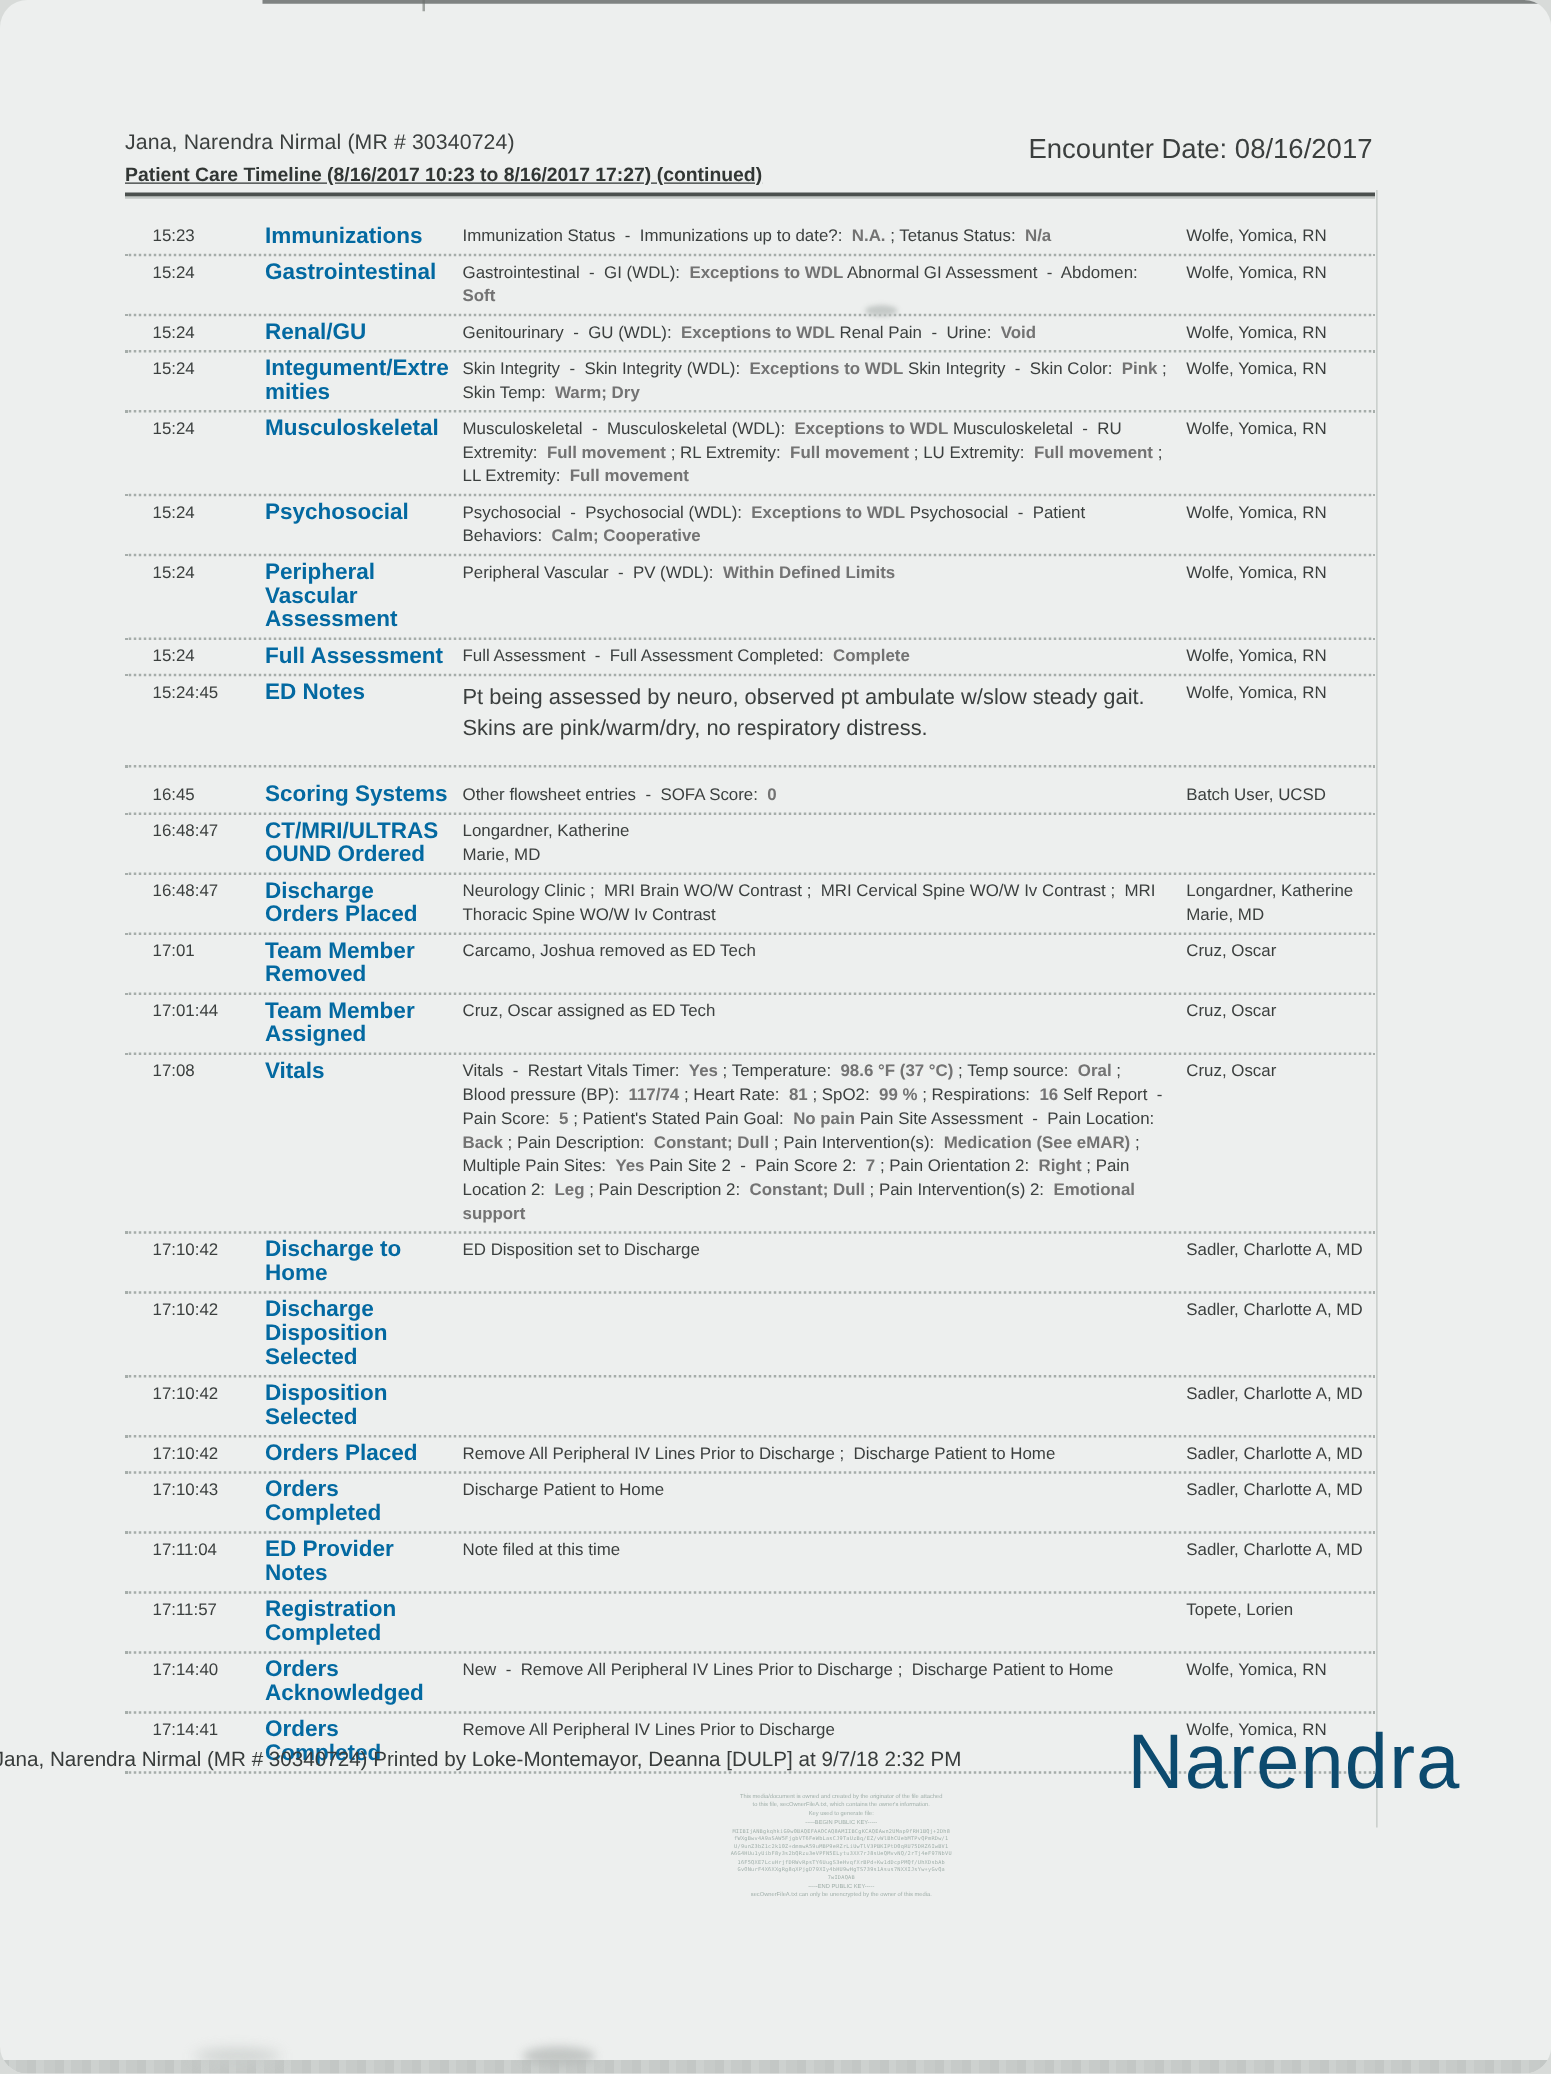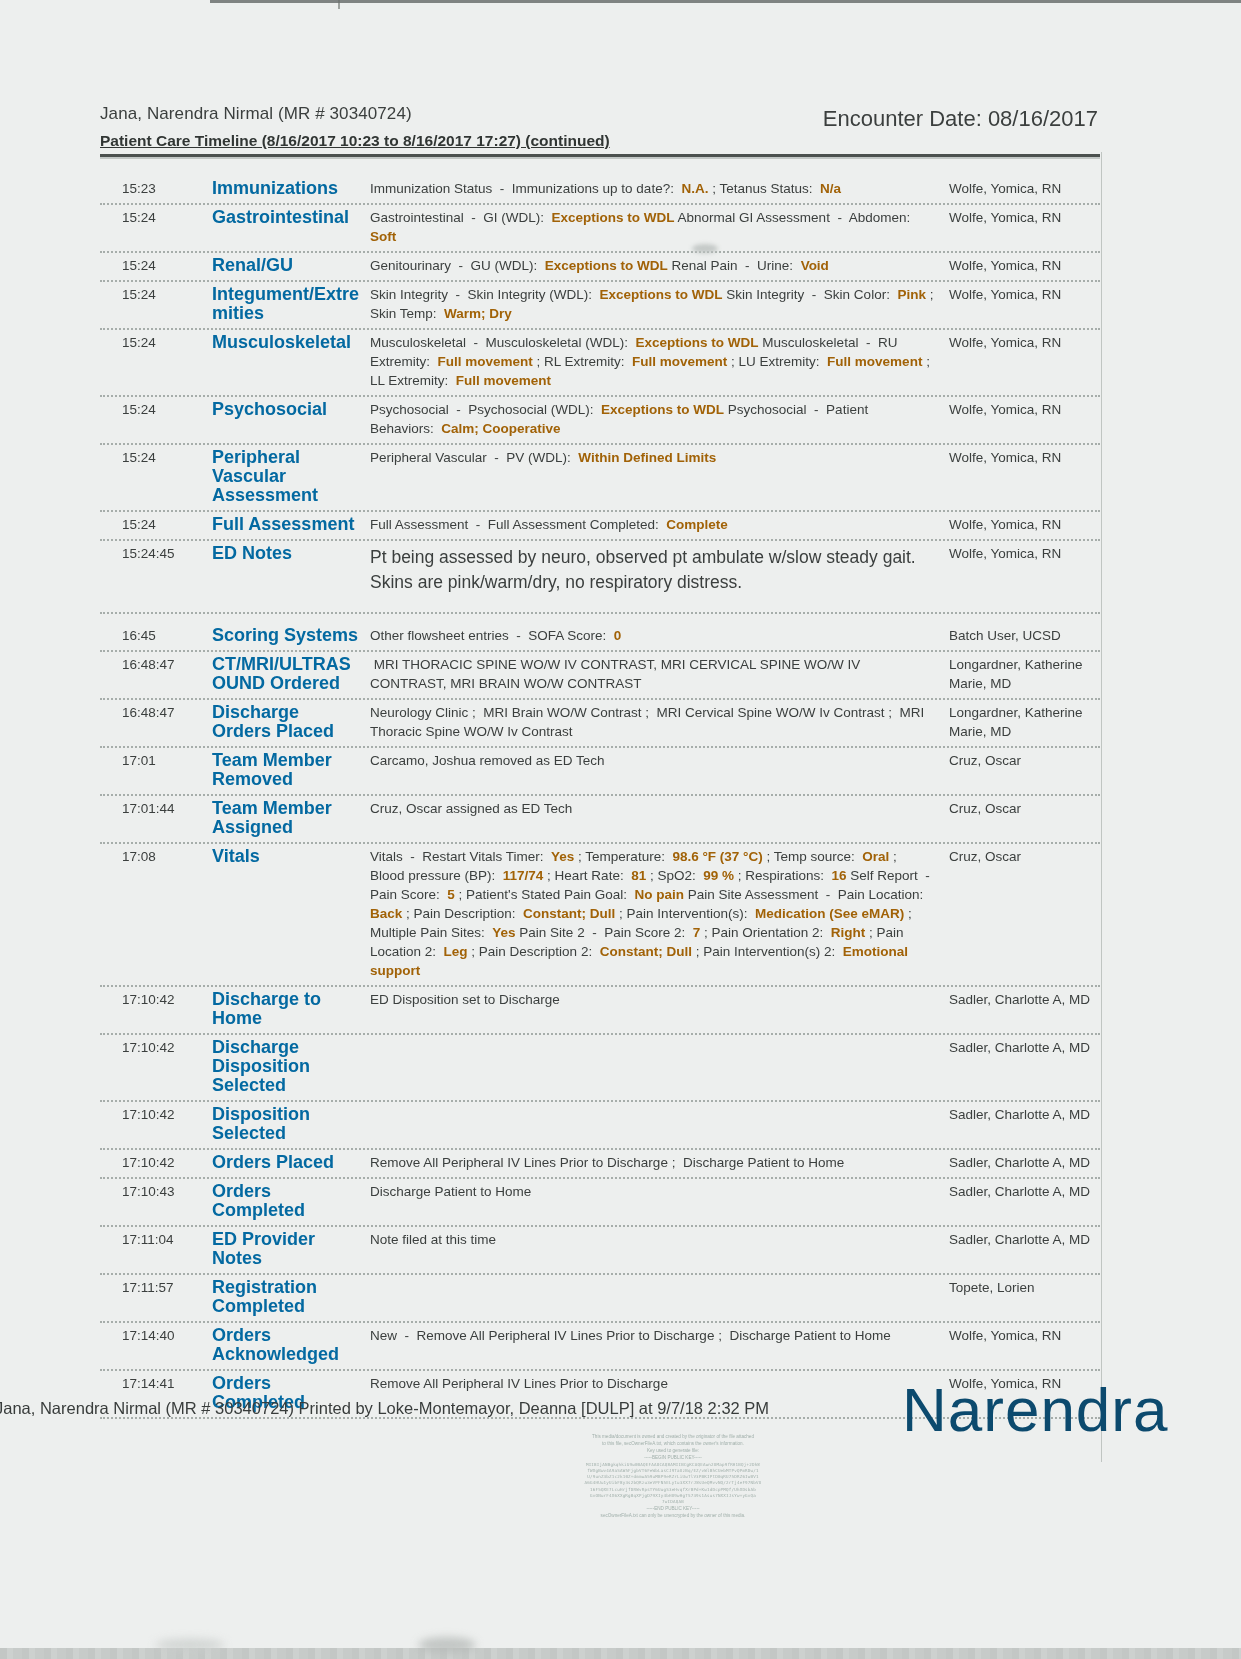--- a/index.html
+++ b/index.html
@@ -4,20 +4,21 @@
 <style>
   * { margin:0; padding:0; box-sizing:border-box; }
   html,body { background:#d8dbd9; }
   .page {
     position:relative;
     width:1241px; height:1659px;
     background:#edefee;
     font-family:"Liberation Sans", sans-serif;
     color:#3b3f3e;
     overflow:hidden;
+    border-radius:22px;
   }
   
   .top-edge { position:absolute; top:0; left:210px; right:0; height:3px; background:#5a5f5d; opacity:.75; }
   .top-tick { position:absolute; top:0; left:338px; width:2px; height:9px; background:#6a6f6d; opacity:.6; }
   .bottom-strip { position:absolute; bottom:0; left:0; width:100%; height:11px;
     background:repeating-linear-gradient(90deg,#c3c7c5 0 7px,#cdd1cf 7px 13px,#c7cbc9 13px 22px); }
   .blob { position:absolute; bottom:6px; left:418px; width:58px; height:16px; border-radius:50%;
     background:#b8bcba; filter:blur(4px); opacity:.8; }
   .blob2 { position:absolute; bottom:8px; left:155px; width:70px; height:12px; border-radius:50%;
     background:#c9cdcb; filter:blur(5px); opacity:.8; }
@@ -37,21 +38,21 @@
   .header-rule { height:3px; background:#4b504e; margin-top:1px; box-shadow:0 2px 0 #c2c7c5; }
 
   .rows { margin-top:19px; }
   .row { display:flex; align-items:flex-start; padding:3px 0 5px 0;
     border-bottom:2px dotted #a6adaa; }
   .c-time  { width:112px; padding-left:22px; font-size:13.5px; line-height:19px; flex:none; }
   .c-event { width:158px; padding-right:10px; font-size:18px; line-height:19px; font-weight:bold;
              color:#0369a1; flex:none; overflow-wrap:anywhere; }
   .c-desc  { flex:1 1 auto; padding-right:14px; font-size:13.5px; line-height:19px;
              white-space:pre-wrap; }
-  .c-desc .b { font-weight:bold; color:#a16207; }
+  .c-desc .b { font-weight:bold; color:#737373; }
   .c-user  { width:151px; font-size:13.5px; line-height:19px; flex:none; }
   .row.gap-above { margin-top:9px; }
   .row.tall { padding-bottom:17px; }
   .row.tall .c-desc { font-size:17.5px; line-height:25px; padding-top:1px; }
 
   .footer-line { position:absolute; left:-5px; top:1399px; width:1120px;
     font-size:16.5px; color:#383c3b; }
 
   .watermark1 { position:absolute; left:902px; top:1374px; font-size:62px; color:#0c4a6e;
     letter-spacing:1px; }
@@ -140,21 +141,20 @@
         </div>
         <div class="row gap-above">
           <div class="c-time">16:45</div>
           <div class="c-event">Scoring Systems</div>
           <div class="c-desc"><span>Other flowsheet entries  -  SOFA Score:  </span><span class="b">0</span></div>
           <div class="c-user">Batch User, UCSD</div>
         </div>
         <div class="row">
           <div class="c-time">16:48:47</div>
           <div class="c-event">CT/MRI/ULTRASOUND Ordered</div>
-          <div class="c-desc"><span> MRI THORACIC SPINE WO/W IV CONTRAST, MRI CERVICAL SPINE WO/W IV CONTRAST, MRI BRAIN WO/W CONTRAST</span></div>
           <div class="c-user">Longardner, Katherine Marie, MD</div>
         </div>
         <div class="row">
           <div class="c-time">16:48:47</div>
           <div class="c-event">Discharge Orders Placed</div>
           <div class="c-desc"><span>Neurology Clinic ;  MRI Brain WO/W Contrast ;  MRI Cervical Spine WO/W Iv Contrast ;  MRI Thoracic Spine WO/W Iv Contrast</span></div>
           <div class="c-user">Longardner, Katherine Marie, MD</div>
         </div>
         <div class="row">
           <div class="c-time">17:01</div>

